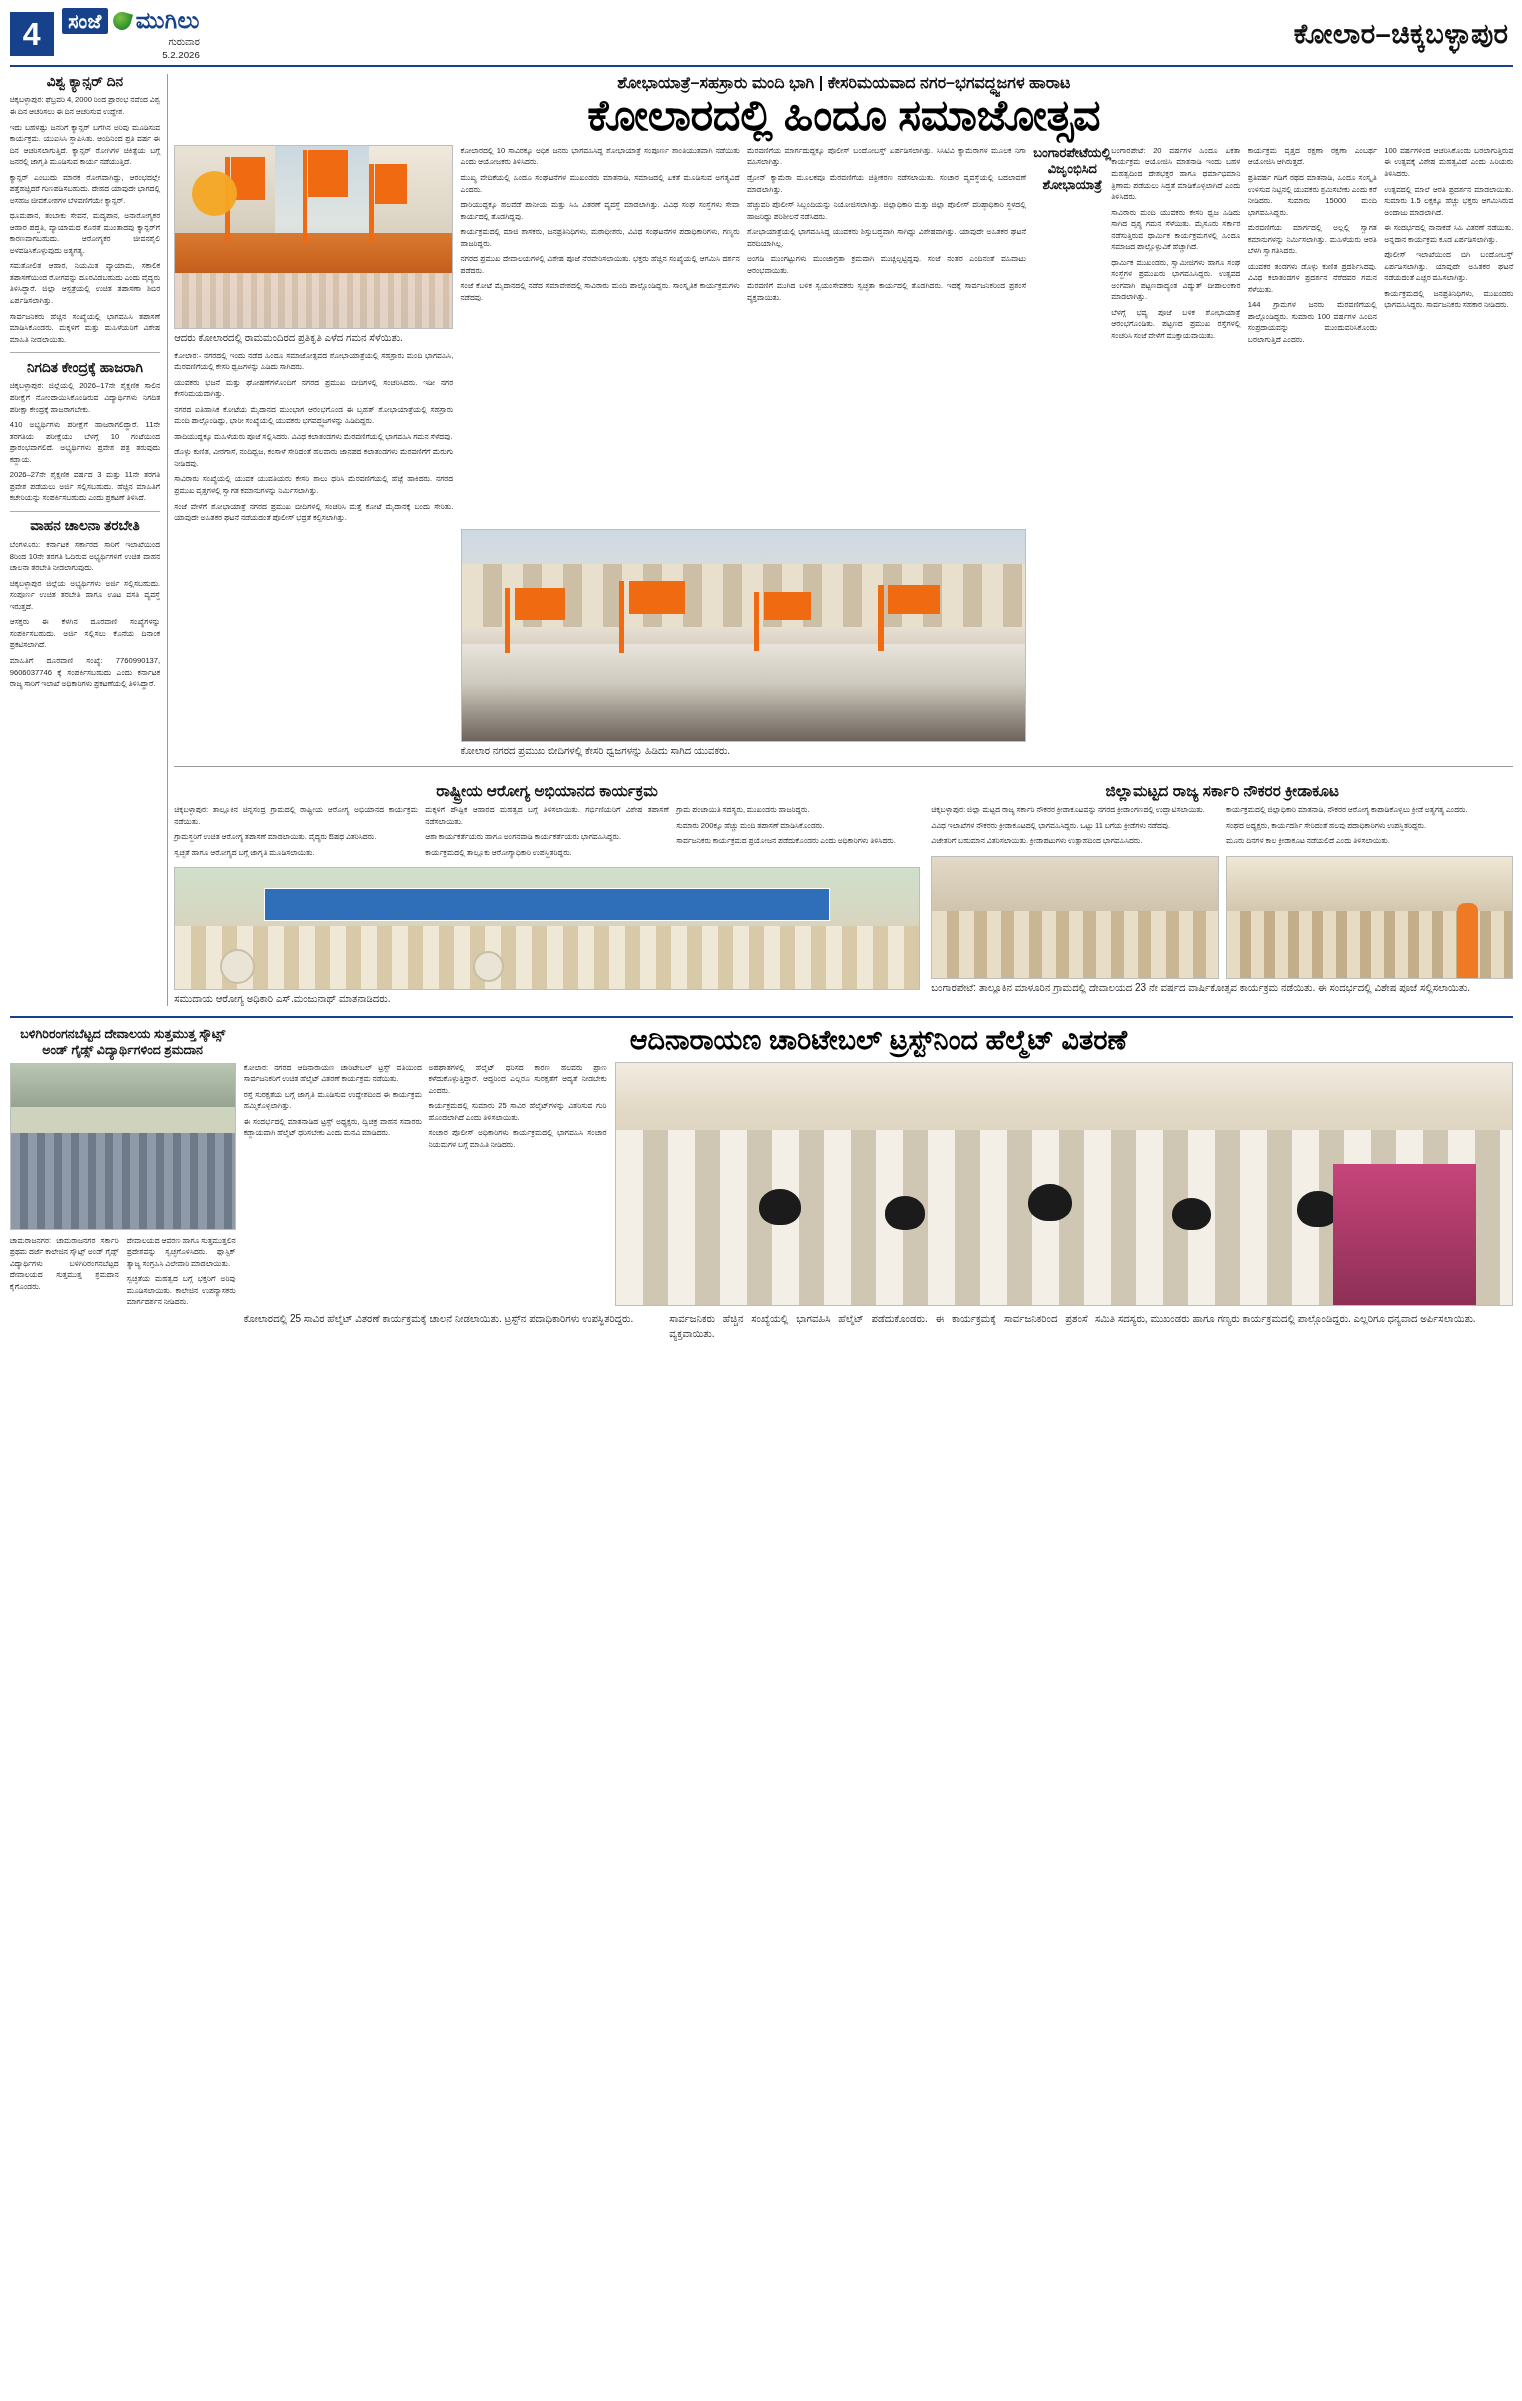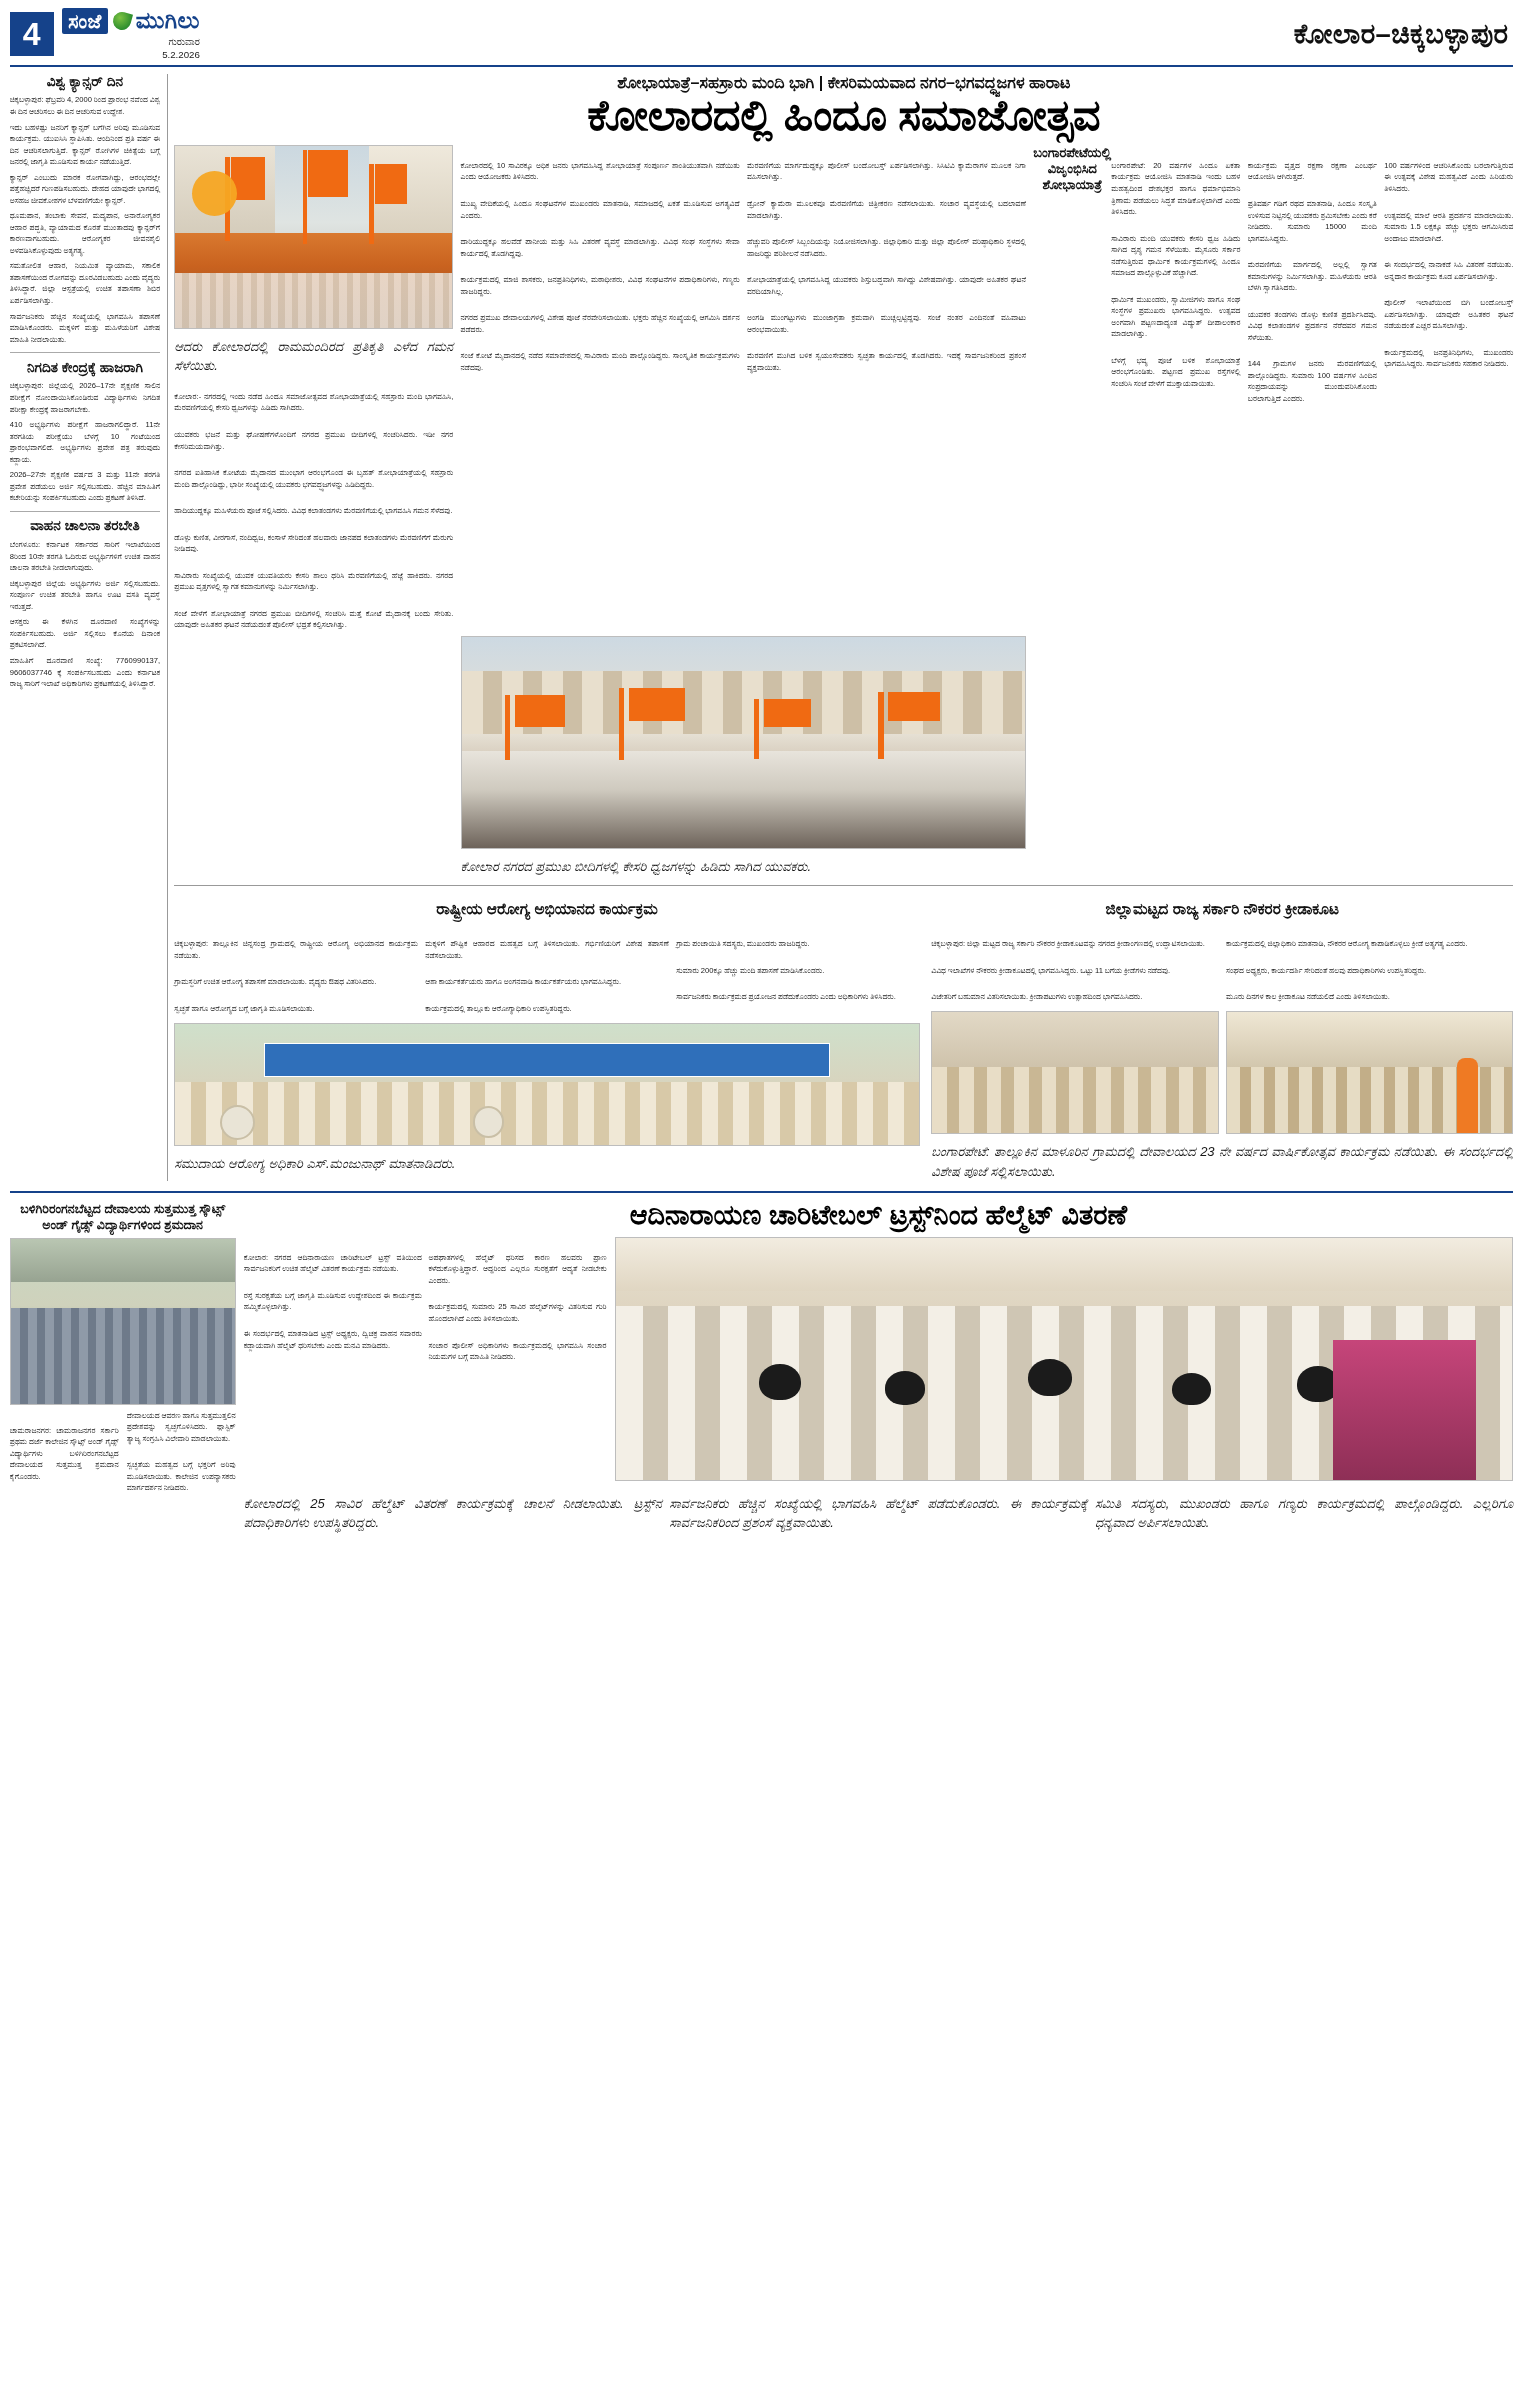--- a/index.html
+++ b/index.html
@@ -112,46 +112,45 @@
     grid-template-columns:1fr 1fr 1fr 1.72fr;
     gap:7.3px;
   }
   .col-text{
     font-size:7.6px;
     line-height:1.52;
     text-align:justify;
     color:#181818;
     word-spacing:-0.3px;
   }
-  .col-text p{margin:15px 0 4px 0;}
+  .col-text p{margin:0 0 4px 0;}
 
   
   .right-area{display:flex;flex-direction:row;}
   .right-title{
     font-size:13px;font-weight:bold;text-align:center;line-height:1.25;
     margin-bottom:4.8px;
   }
   .right-cols{
     display:grid;grid-template-columns:1fr 1fr 1fr;gap:7.3px;
   }
 
   
   .photo{
     position:relative;
     overflow:hidden;
     border:0.8px solid #bdbdbd;
     background:#cfd6d8;
   }
   .cap{
-    font-size:13px;
+    font-size:10px;
     line-height:1.5;
     text-align:justify;
-    margin-top:8px;
+    margin-top:1px;
     color:#181818;
-    font-style:italic;
   }
 
   
   .proc1{height:182px;}
   .p1-bg{position:absolute;inset:0;background:linear-gradient(#cbd8e0 0%,#dfe4e2 42%,#b9b0a2 100%);}
   .p1-bldg{position:absolute;left:0;top:0;width:36%;height:62%;background:linear-gradient(#e9e3d6,#cfc6b4);}
   .p1-bldg2{position:absolute;right:0;top:0;width:30%;height:56%;background:linear-gradient(#efe9dc,#d6cdbb);}
   .p1-crowd{position:absolute;left:0;right:0;bottom:0;height:52%;
     background:linear-gradient(#d9792f 0%,#c9621f 35%,#8a4a22 100%);}
   .p1-white{position:absolute;left:0;right:0;bottom:0;height:30%;

